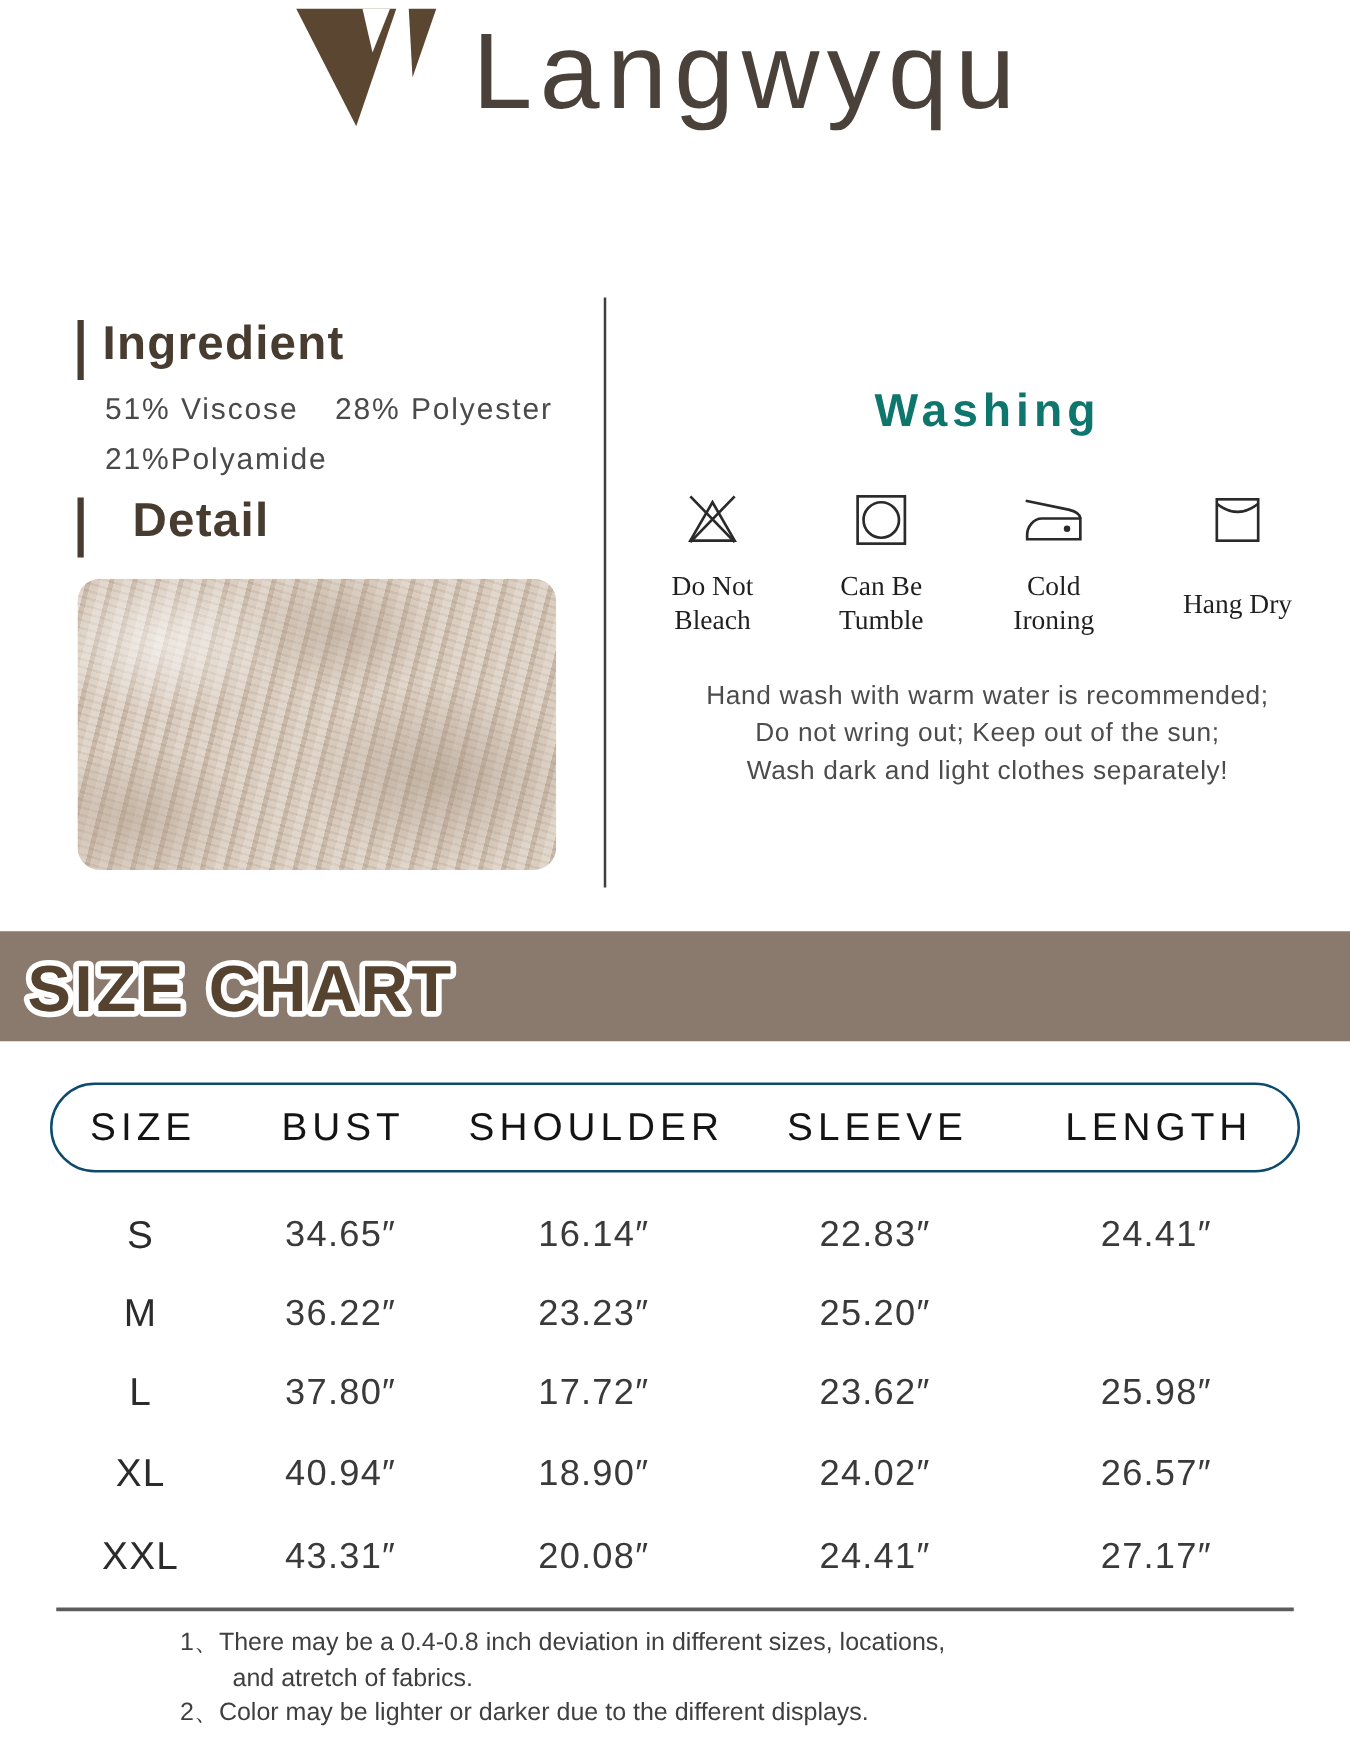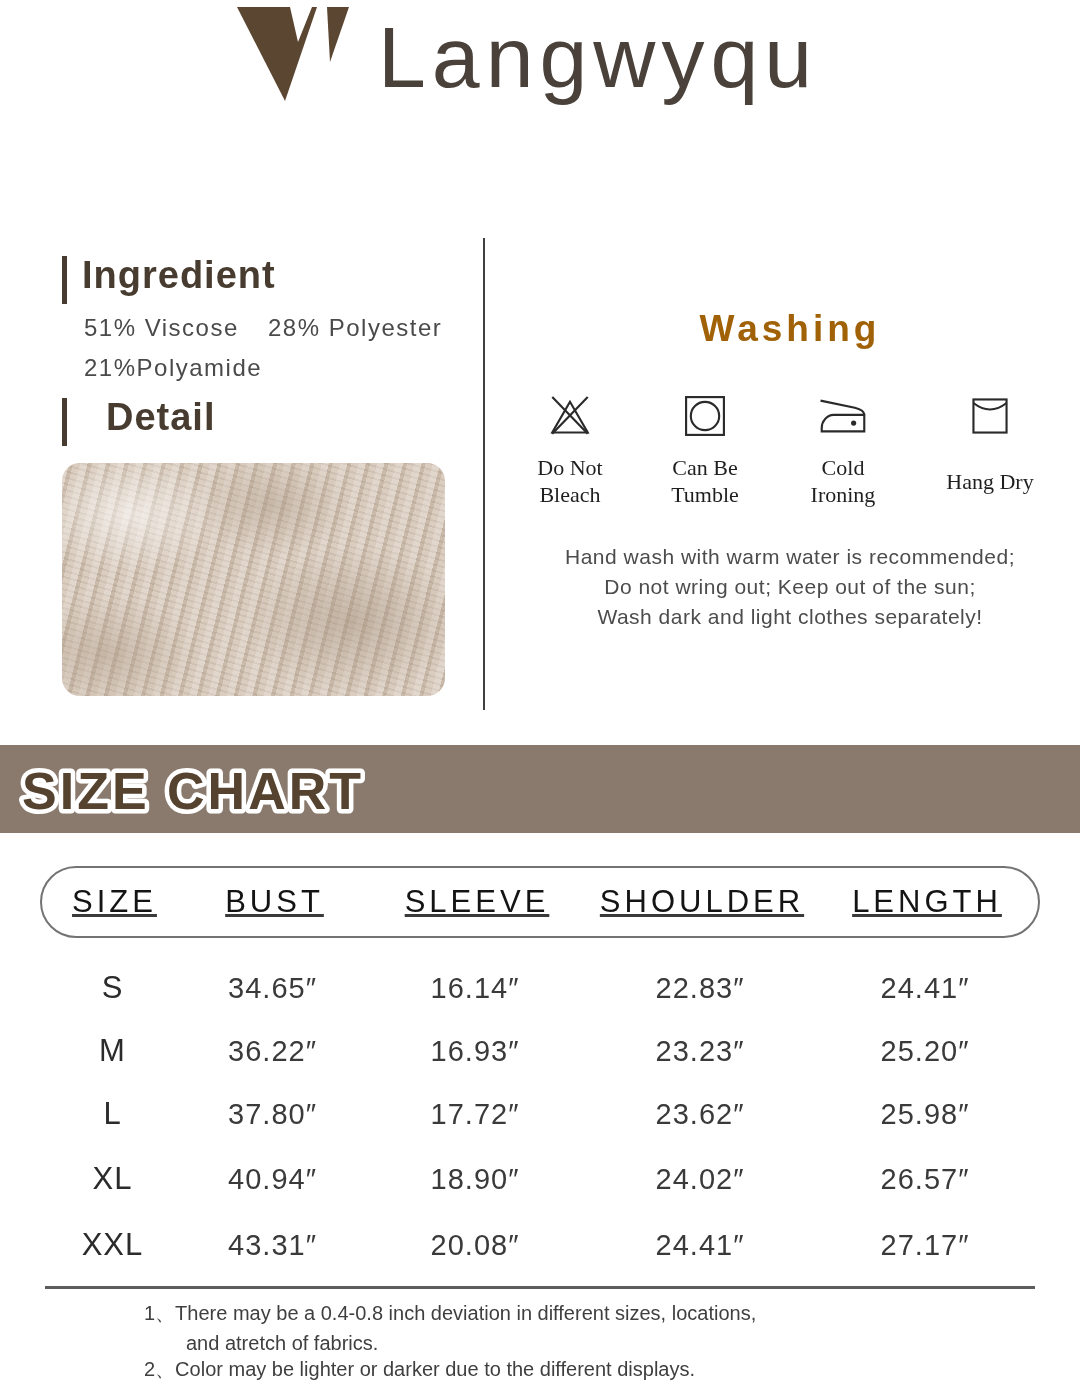--- a/index.html
+++ b/index.html
@@ -36,38 +36,38 @@
       radial-gradient(ellipse 170px 115px at 76% 68%, rgba(160,140,120,0.45), rgba(160,140,120,0) 65%),
       radial-gradient(ellipse 130px 85px at 55% 18%, rgba(168,148,128,0.40), rgba(168,148,128,0) 60%),
       radial-gradient(ellipse 150px 100px at 12% 82%, rgba(172,152,132,0.45), rgba(172,152,132,0) 60%),
       repeating-linear-gradient(104deg, rgba(255,255,255,0.28) 0 7px, rgba(150,130,110,0.20) 7px 11px, rgba(255,255,255,0.10) 11px 18px),
       repeating-linear-gradient(16deg, rgba(120,100,82,0.14) 0 2px, rgba(0,0,0,0) 2px 6px);
   }
   .v-divider{position:absolute;left:483px;top:238px;width:2px;height:472px;background:#3f3f3f;}
   
   .wash-title{
     position:absolute;left:500px;top:308px;width:580px;text-align:center;
-    font-size:37px;font-weight:600;letter-spacing:4px;color:#a16207;
+    font-size:37px;font-weight:600;letter-spacing:4px;color:#0f766e;
   }
   .care-item{position:absolute;top:392px;width:140px;text-align:center;}
   .care-item svg{display:inline-block;width:52px;height:48px;}
   .care-label{
     margin-top:10px;min-height:54px;display:flex;align-items:flex-start;justify-content:center;
     font-family:"Liberation Serif","DejaVu Serif",serif;font-size:22px;line-height:27px;
     color:#1f1f1f;white-space:pre-line;
   }
   .care-label.single{align-items:center;}
   .care-stroke{fill:none;stroke:#2a2a2a;stroke-width:1.8;}
   .instructions{position:absolute;left:480px;top:542px;width:620px;text-align:center;}
   .instructions div{font-size:21px;line-height:30px;color:#4c4c4c;letter-spacing:0.5px;white-space:nowrap;}
   
   .tbl-grid{display:grid;grid-template-columns:145px 175px 230px 220px 230px;align-items:center;}
   .tbl-head{
     position:absolute;left:40px;top:866px;width:1000px;height:72px;
-    border:2px solid #737373;border-radius:40px;box-sizing:border-box;text-decoration:underline;
+    border:2px solid #0c4a6e;border-radius:40px;box-sizing:border-box;
   }
   .tbl-head .cell{
     text-align:center;font-size:31px;letter-spacing:4px;color:#141414;font-weight:500;
   }
   .tbl-head.tbl-grid{height:72px;}
   .tbl-row{position:absolute;left:40px;width:1000px;height:52px;}
   .tbl-row .size-cell{text-align:center;font-size:31px;color:#2b2b2b;letter-spacing:1px;}
   .tbl-row .val-cell{text-align:center;font-size:29px;color:#3a3a3a;letter-spacing:1px;}
   
   .rule{position:absolute;left:45px;top:1286px;width:990px;height:3px;background:#5c5c5c;}
@@ -147,36 +147,35 @@
 
   <div class="banner size">
     <svg viewBox="0 0 1080 88">
       <text x="22" y="64">SIZE CHART</text>
     </svg>
   </div>
 
   <div class="tbl-head tbl-grid">
     <div class="cell">SIZE</div>
     <div class="cell">BUST</div>
+    <div class="cell">SHOULDER</div>
     <div class="cell">SLEEVE</div>
-    <div class="cell">SHOULDER</div>
     <div class="cell">LENGTH</div>
   </div>
 
   <div class="tbl-row tbl-grid" style="top:962px;">
     <div class="size-cell">S</div>
     <div class="val-cell">34.65″</div>
     <div class="val-cell">16.14″</div>
     <div class="val-cell">22.83″</div>
     <div class="val-cell">24.41″</div>
   </div>
   <div class="tbl-row tbl-grid" style="top:1025px;">
     <div class="size-cell">M</div>
     <div class="val-cell">36.22″</div>
-    <div class="val-cell">16.93″</div>
     <div class="val-cell">23.23″</div>
     <div class="val-cell">25.20″</div>
   </div>
   <div class="tbl-row tbl-grid" style="top:1088px;">
     <div class="size-cell">L</div>
     <div class="val-cell">37.80″</div>
     <div class="val-cell">17.72″</div>
     <div class="val-cell">23.62″</div>
     <div class="val-cell">25.98″</div>
   </div>

